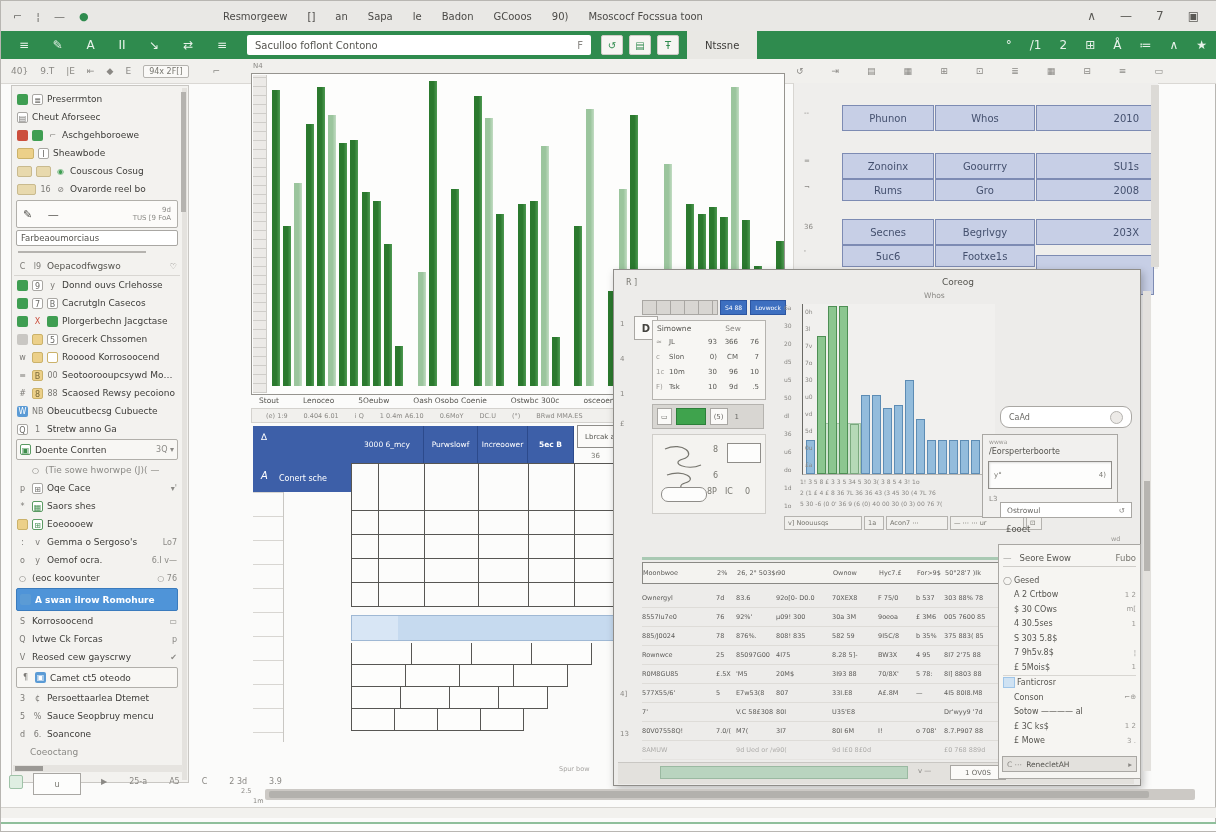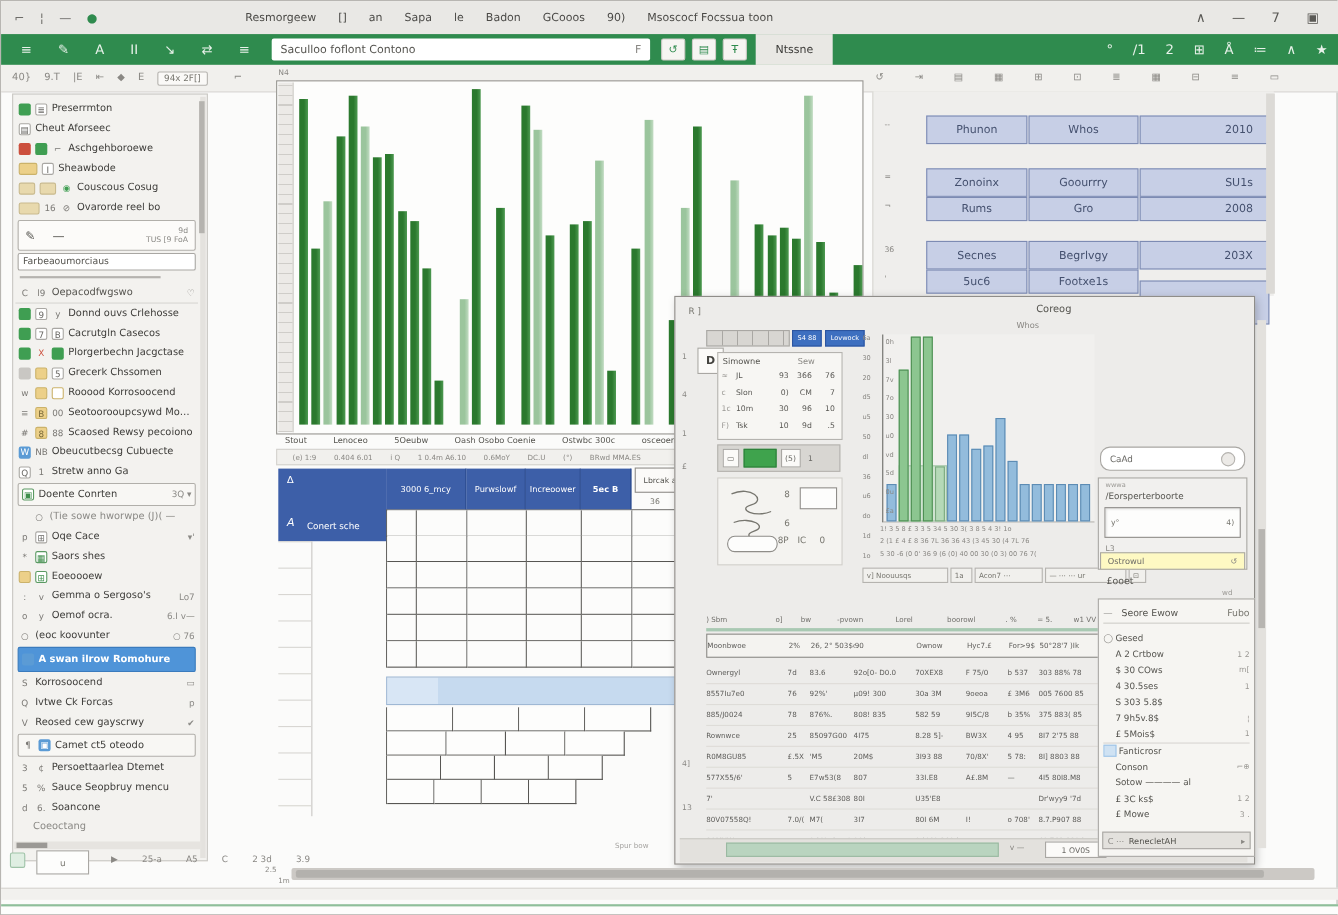--- a/index.html
+++ b/index.html
@@ -141,27 +141,27 @@
   .hb.blue{background:#93bcdc;border-color:#5d8cb4;}
   #hyout{position:absolute;left:170px;top:34px;width:14px;}
   #hyin{position:absolute;left:191px;top:38px;width:14px;}
   .hy{position:absolute;font-size:6px;color:#8a8884;}
   #hx{position:absolute;left:186px;top:206px;width:200px;font-size:6px;color:#8a8884;line-height:11px;white-space:nowrap;overflow:hidden;}
   #dlg-tabs{position:absolute;left:170px;top:246px;display:flex;}
   .dtab{height:14px;background:#f1f0ed;border:1px solid #b5b3af;font-size:6.5px;color:#77766f;display:flex;align-items:center;padding:0 3px;overflow:hidden;white-space:nowrap;box-sizing:border-box;margin-right:2px;}
   
   #fld-search{position:absolute;left:386px;top:136px;width:132px;height:22px;background:#fff;border:1px solid #a9a7a3;border-radius:9px;font-size:8px;color:#6a6965;display:flex;align-items:center;padding:0 8px;box-sizing:border-box;}
   #fld-search .mag{margin-left:auto;width:11px;height:11px;border:1px solid #b5b3af;border-radius:50%;background:#eceae7;}
-  #fld-group{position:absolute;left:384px;top:164px;width:136px;height:84px;border:1px solid #a9a7a3;background:#f1f0ee;box-sizing:border-box;}
+  #fld-group{position:absolute;left:368px;top:164px;width:136px;height:84px;border:1px solid #a9a7a3;background:#f1f0ee;box-sizing:border-box;}
   #fg-lbl{position:absolute;left:6px;top:3px;font-size:6px;color:#9a9894;}
   #fg-title{position:absolute;left:6px;top:12px;font-size:8px;color:#55544f;}
   #fg-input{position:absolute;left:5px;top:26px;width:124px;height:28px;background:#fdfdfc;border:1px solid #8f8d89;box-shadow:inset 1px 1px 2px rgba(0,0,0,.12);font-size:7px;color:#77766f;display:flex;align-items:center;padding:0 5px;box-sizing:border-box;}
   #fg-input .ir{margin-left:auto;}
   #fg-small{position:absolute;left:6px;top:60px;font-size:7px;color:#8a8884;}
-  #fld-select{position:absolute;left:386px;top:232px;width:132px;height:16px;background:#fef9c3;border:1px solid #a9a7a3;font-size:7.5px;color:#6a6965;display:flex;align-items:center;padding:0 6px;box-sizing:border-box;}
+  #fld-select{position:absolute;left:386px;top:232px;width:132px;height:16px;background:#ffffff;border:1px solid #a9a7a3;font-size:7.5px;color:#6a6965;display:flex;align-items:center;padding:0 6px;box-sizing:border-box;}
   #fld-select .sr{margin-left:auto;color:#8a8884;}
   #fld-section{position:absolute;left:392px;top:254px;font-size:8.5px;color:#55544f;}
   
   #dense{position:absolute;left:28px;top:286px;width:364px;}
   .dhead{display:flex;gap:7px;font-size:6.5px;color:#6f6e6a;height:14px;align-items:center;}
   .dgreen{height:3px;background:#a9c9b3;margin:1px 0 2px;}
   .drow{display:flex;font-size:6.5px;color:#5c5b58;border-bottom:1px solid #dedcd8;align-items:center;height:18px;}
   .drow.dboxed{border:1px solid #8a8985;background:#f4f3f0;height:20px;}
   .drow.dfade{opacity:.45;}
   .dcell{overflow:hidden;white-space:nowrap;flex:none;padding-right:2px;box-sizing:border-box;}
@@ -835,31 +835,20 @@
       </div>
       <div id="fg-small">L3</div>
     </div>
     <div id="fld-select">
       <span>Ostrowul</span>
       <span class="sr">↺</span>
     </div>
     <div id="fld-section">£ooet</div>
 
     <div id="dense">
-        <div class="dhead">
-          <div class="dcell" style="width: 56px;">) Sbm</div>
-          <div class="dcell" style="width: 16px;">o]</div>
-          <div class="dcell" style="width: 26px;">bw</div>
-          <div class="dcell" style="width: 46px;">-pvown</div>
-          <div class="dcell" style="width: 40px;">Lorel</div>
-          <div class="dcell" style="width: 46px;">boorowl</div>
-          <div class="dcell" style="width: 22px;">. %</div>
-          <div class="dcell" style="width: 26px;">= 5.</div>
-          <div class="dcell" style="width: 56px;">w1 VV</div>
-        </div>
         <div class="dgreen"></div>
         <div class="drow dboxed">
           <div class="dcell" style="width: 74px;">Moonbwoe</div>
           <div class="dcell" style="width: 20px;">2%</div>
           <div class="dcell" style="width: 40px;">26, 2° 503$c</div>
           <div class="dcell" style="width: 56px;">90</div>
           <div class="dcell" style="width: 46px;">Ownow</div>
           <div class="dcell" style="width: 38px;">Hyc7.£</div>
           <div class="dcell" style="width: 28px;">For&gt;9$</div>
           <div class="dcell" style="width: 58px;">50°28'7 )Ik</div>

